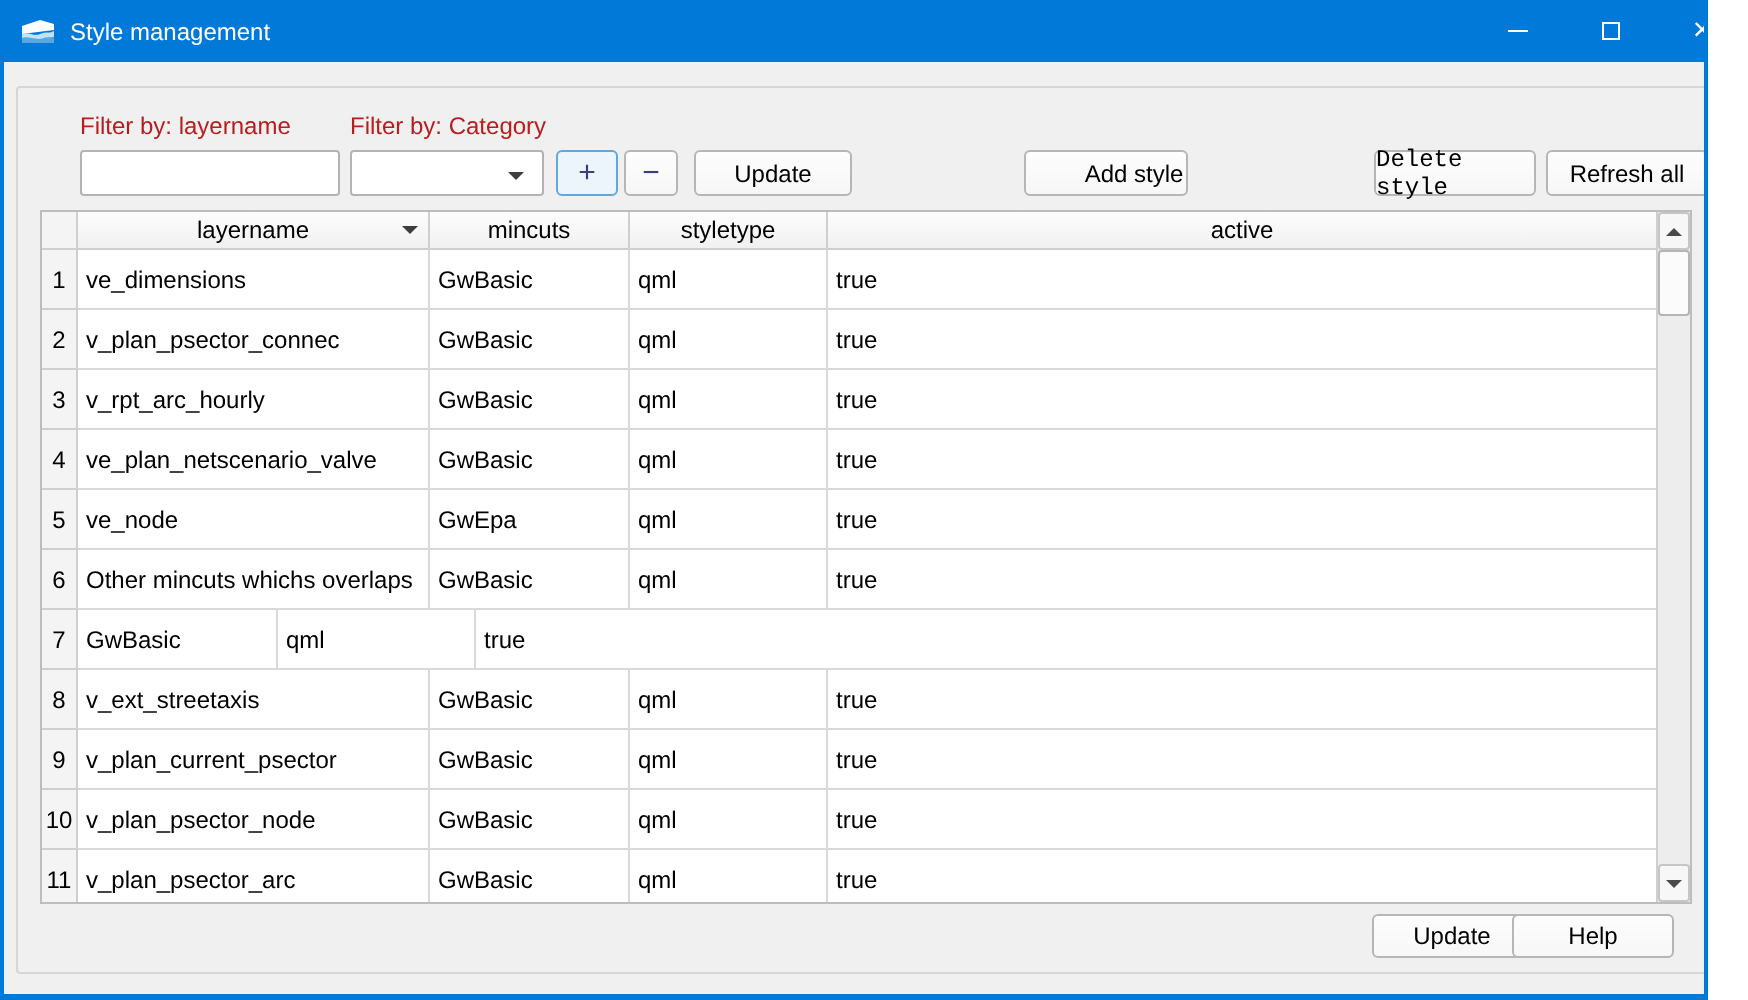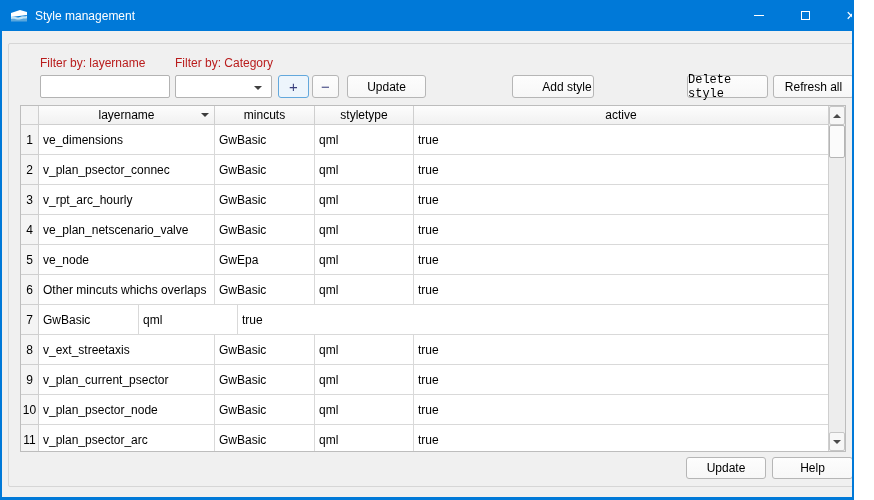--- a/index.html
+++ b/index.html
@@ -55,21 +55,21 @@
   }
   .btn-plus  { left:276px; top:75px; width:31px; border:1px solid #63a8dc; background:#edf5fc;
                color:#3a3f7d; font-size:15px; }
   .btn-minus { left:310px; top:75px; width:27px; color:#3a3f7d; font-size:15px; }
   .btn-update { left:345px; top:75px; width:79px; }
   .btn-addstyle { left:510px; top:75px; width:82px;padding-left:28px; }
   .btn-updatestyle { left:598px; top:75px; width:81px;margin-top:42px; }
   .btn-deletestyle { left:685px; top:75px; width:81px;font-family:Liberation Mono, monospace; }
   .btn-refreshall { left:771px; top:75px; width:81px; }
   .btn-close { left:684px; top:457px; width:80px; height:22px; }
-  .btn-help  { left:770px; top:457px; width:81px; height:22px; }
+  .btn-help  { left:754px; top:457px; width:81px; height:22px; }
   
   .table {
     position:absolute; left:18px; top:105px; width:826px; height:347px;
     border:1px solid #bdbdbd; background:#fff; display:flex; overflow:hidden;
   }
   .grid { flex:1; overflow:hidden; display:flex; flex-direction:column; }
   .header-row { display:flex; height:19px; background:linear-gradient(#fdfdfd,#f0f0f0); flex:none; }
   .hcell {
     border-right:1px solid #cfcfcf; border-bottom:1px solid #cfcfcf;
     display:flex; align-items:center; justify-content:center;

